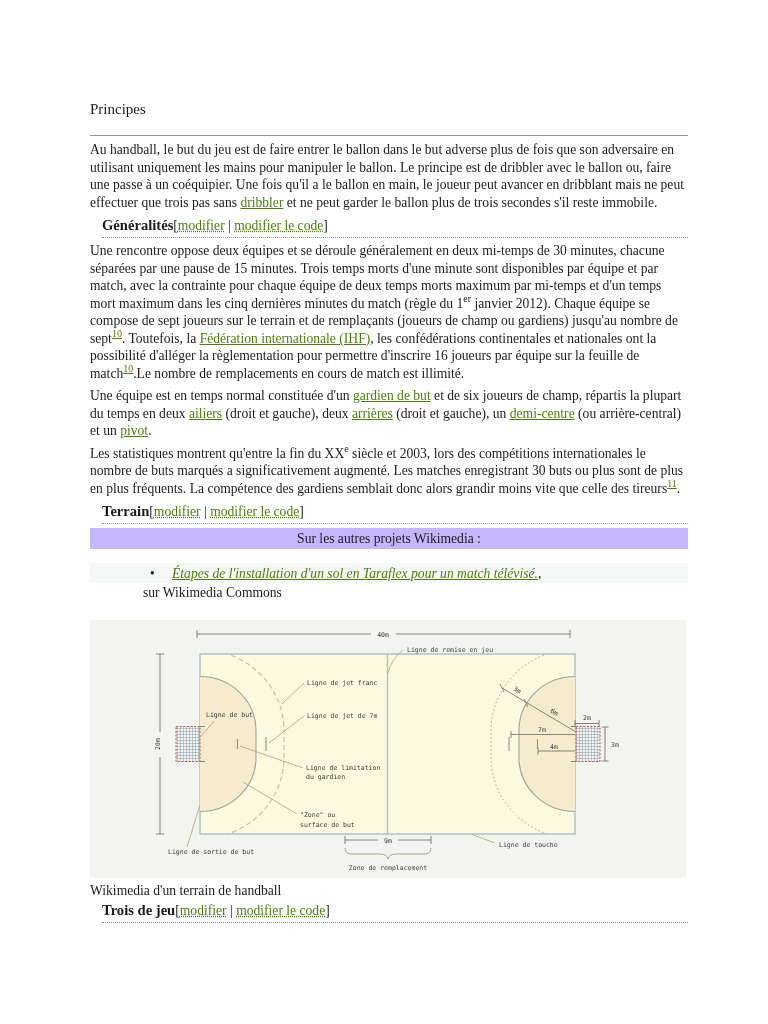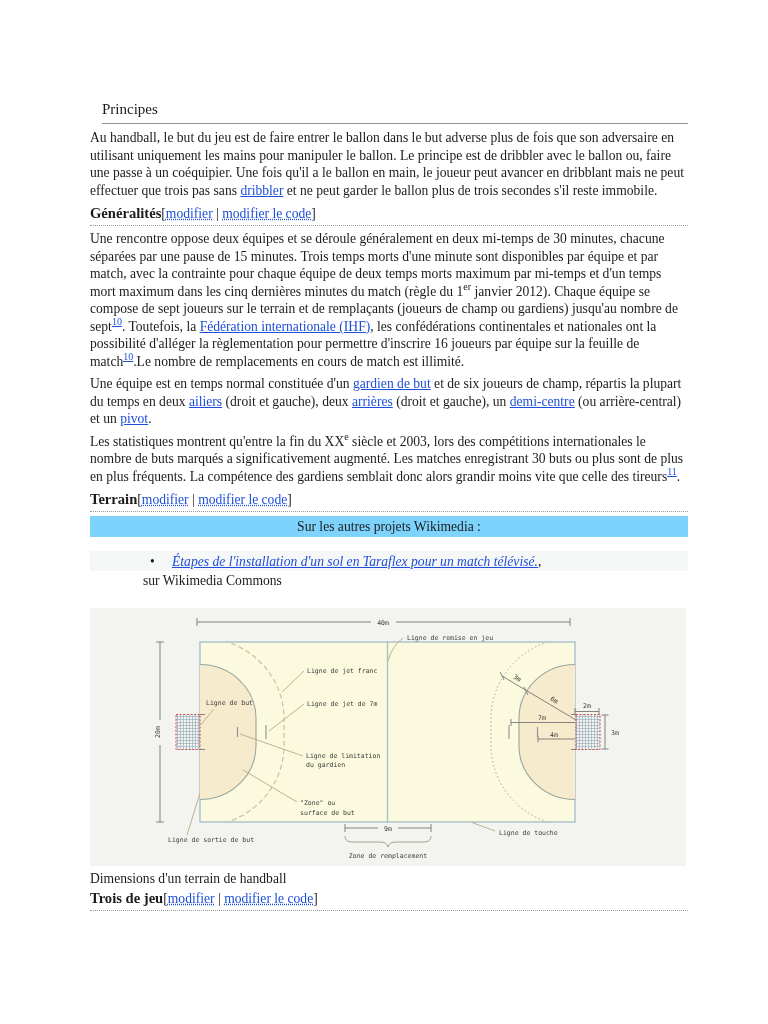--- a/index.html
+++ b/index.html
@@ -1,33 +1,33 @@
 <!DOCTYPE html>
 <html><head>
 <meta charset="utf-8">
 <style>
   html,body{margin:0;padding:0;background:#ffffff;}
   body{width:768px;height:1024px;position:relative;font-family:"Liberation Serif",serif;color:#1b1b1b;overflow:hidden;}
   .content{position:absolute;left:90px;top:100px;width:598px;font-size:13.6px;line-height:17.5px;}
-  .h-principes{font-size:15px;line-height:19px;padding-bottom:4px;border-bottom:1px solid #949494;margin-bottom:5px;margin-left:12px;}
+  .h-principes{font-size:15px;line-height:19px;padding-bottom:16px;border-bottom:1px solid #949494;margin-bottom:5px;}
   .para{margin:0 0 5px 0;}
-  .sec-heading{font-size:13.6px;line-height:19px;padding-bottom:2px;border-bottom:1px dotted #9a9a9a;margin:0 0 4px 0;}
+  .sec-heading{font-size:13.6px;line-height:19px;padding-bottom:2px;border-bottom:1px dotted #9a9a9a;margin:0 0 4px 12px;}
   .sec-heading b{font-size:14.6px;}
   .lnk{color:#3366bb;text-decoration:underline;cursor:pointer;}
   .sec-heading .lnk{text-decoration:underline dotted;}
   sup{font-size:10px;line-height:0;}
   .it{font-style:italic;}
-  .wikibox-title{background:#7dd3fc;text-align:center;padding:2px 0 1px;margin-top:2px;}
+  .wikibox-title{background:#c4b5fd;text-align:center;padding:2px 0 1px;margin-top:2px;}
   .bullet-row{background:#f6f7f7;padding:2px 0 1px 60px;margin-top:14px;}
   .bullet{display:inline-block;width:22px;color:#1b1b1b;}
   .commons-row{padding:1px 0 2px 53px;}
   .figure{margin-top:16px;line-height:0;}
   .figcaption{padding:4px 0 2px;line-height:17.5px;}
   svg text{font-family:"DejaVu Sans Mono",monospace;font-size:6.5px;fill:#3c3c3c;}
-  a.lnk{color:#1d4ed8;}
+  a.lnk{color:#4d7c0f;}
 </style>
 </head>
 <body>
 
 <div class="content">
 
   <div class="h-principes">Principes</div>
 
   <div class="para"><span>Au handball, le but du jeu est de faire entrer le ballon dans le but adverse plus de fois que son adversaire en utilisant uniquement les mains pour manipuler le ballon. Le principe est de dribbler avec le ballon ou, faire une passe à un coéquipier. Une fois qu'il a le ballon en main, le joueur peut avancer en dribblant mais ne peut effectuer que trois pas sans </span><a class="lnk">dribbler</a><span> et ne peut garder le ballon plus de trois secondes s'il reste immobile.</span></div>
 
@@ -126,17 +126,17 @@
       <text x="217" y="98">Ligne de jet de 7m</text>
       <text x="216" y="150">Ligne de limitation</text>
       <text x="216" y="159">du gardien</text>
       <text x="210" y="197">"Zone" ou</text>
       <text x="210" y="207">surface de but</text>
       <text x="78" y="234">Ligne de sortie de but</text>
       <text x="409" y="227">Ligne de touche</text>
     </svg>
   </div>
 
-  <div class="figcaption">Dimensions d'un terrain de handball</div>
+  <div class="figcaption">Wikimedia d'un terrain de handball</div>
 
   <div class="sec-heading"><b>Trois de jeu</b><span>[</span><a class="lnk">modifier</a><span> | </span><a class="lnk">modifier le code</a><span>]</span></div>
 
 </div>
 
 </body></html>

